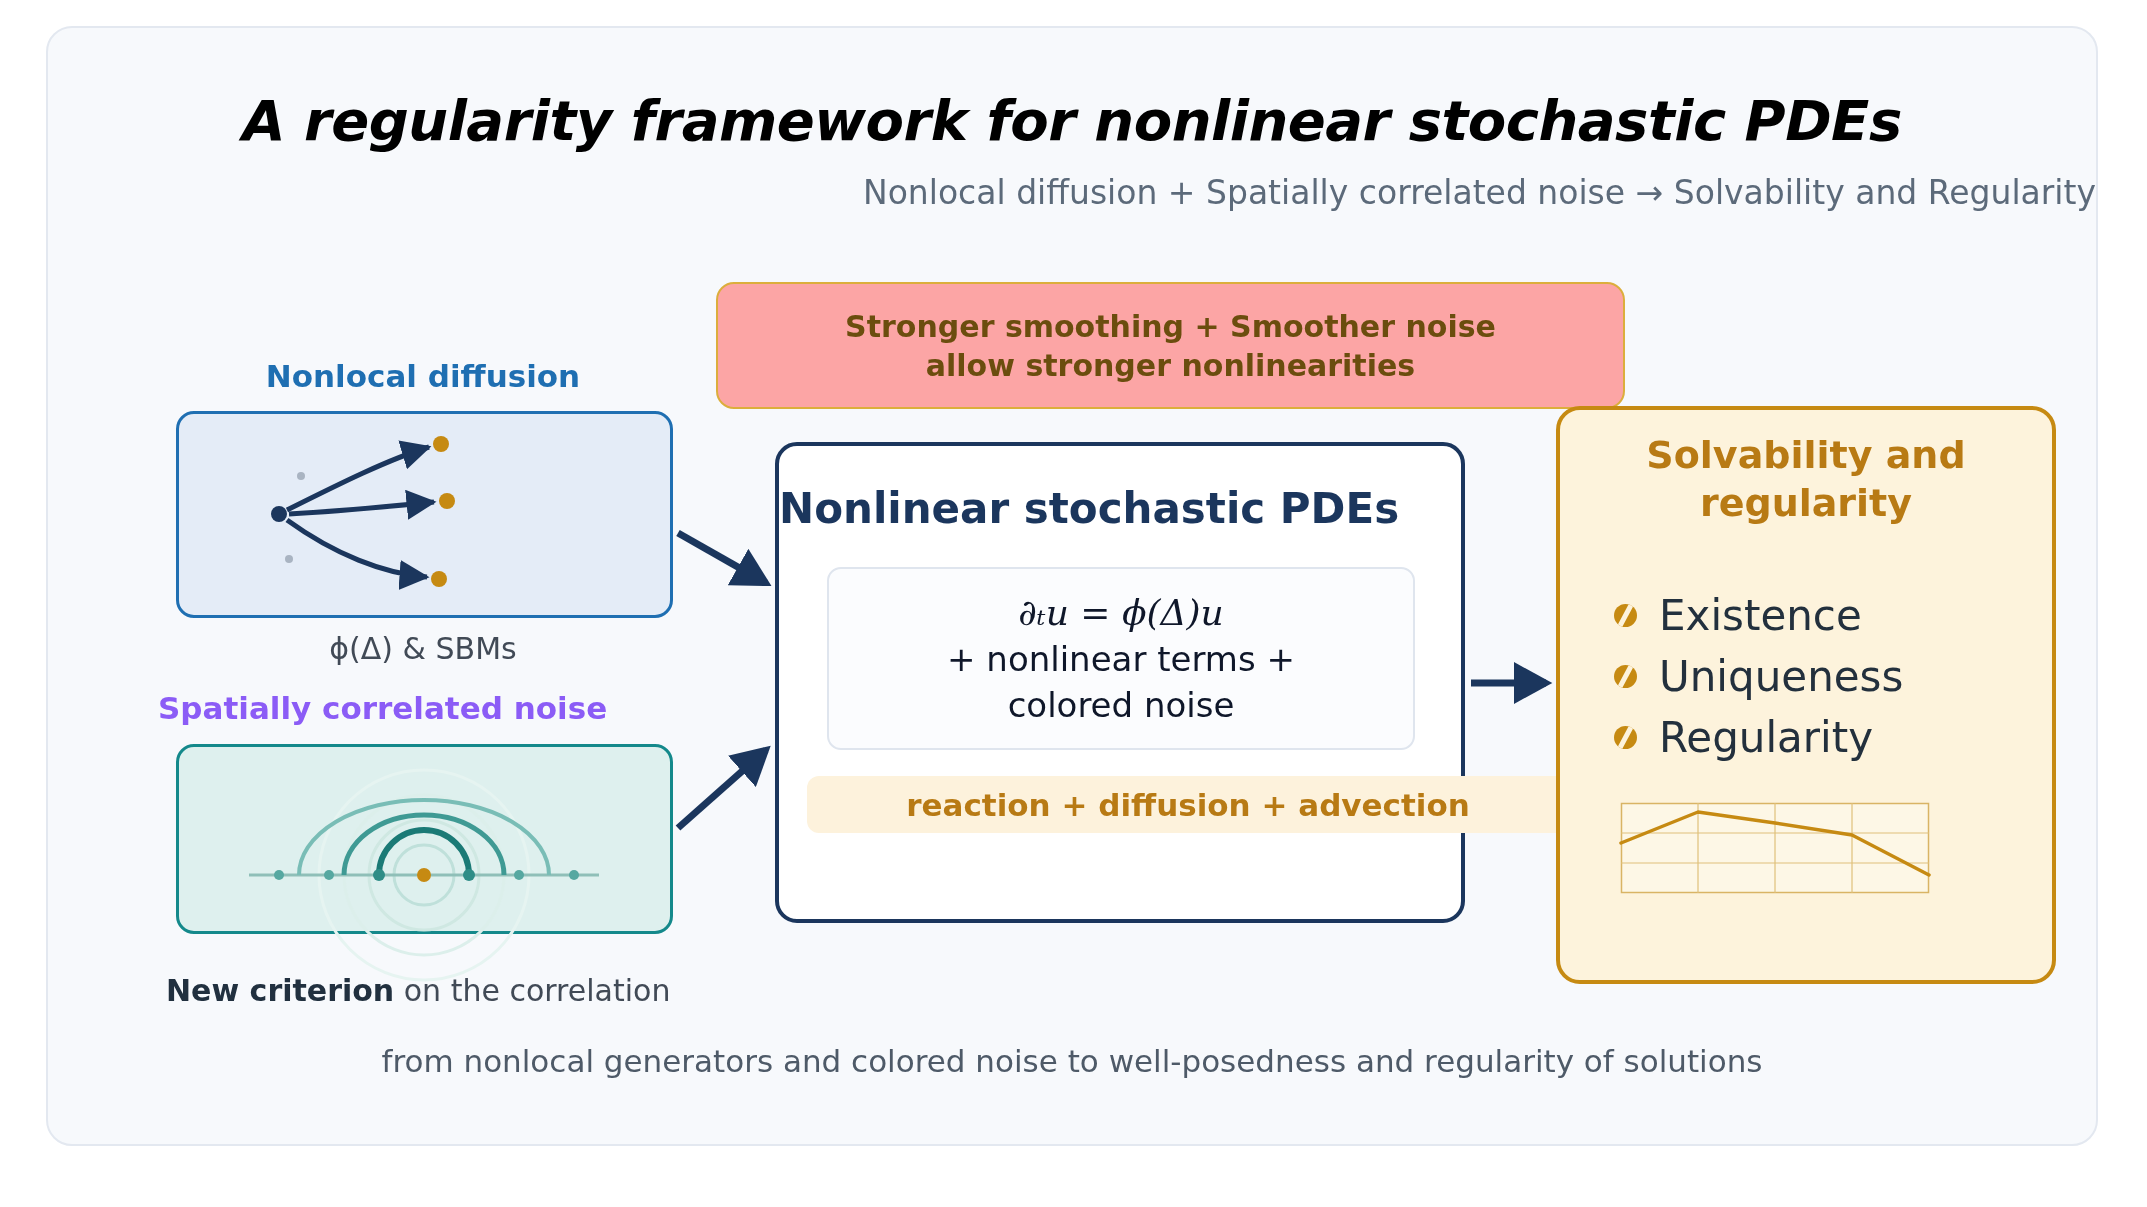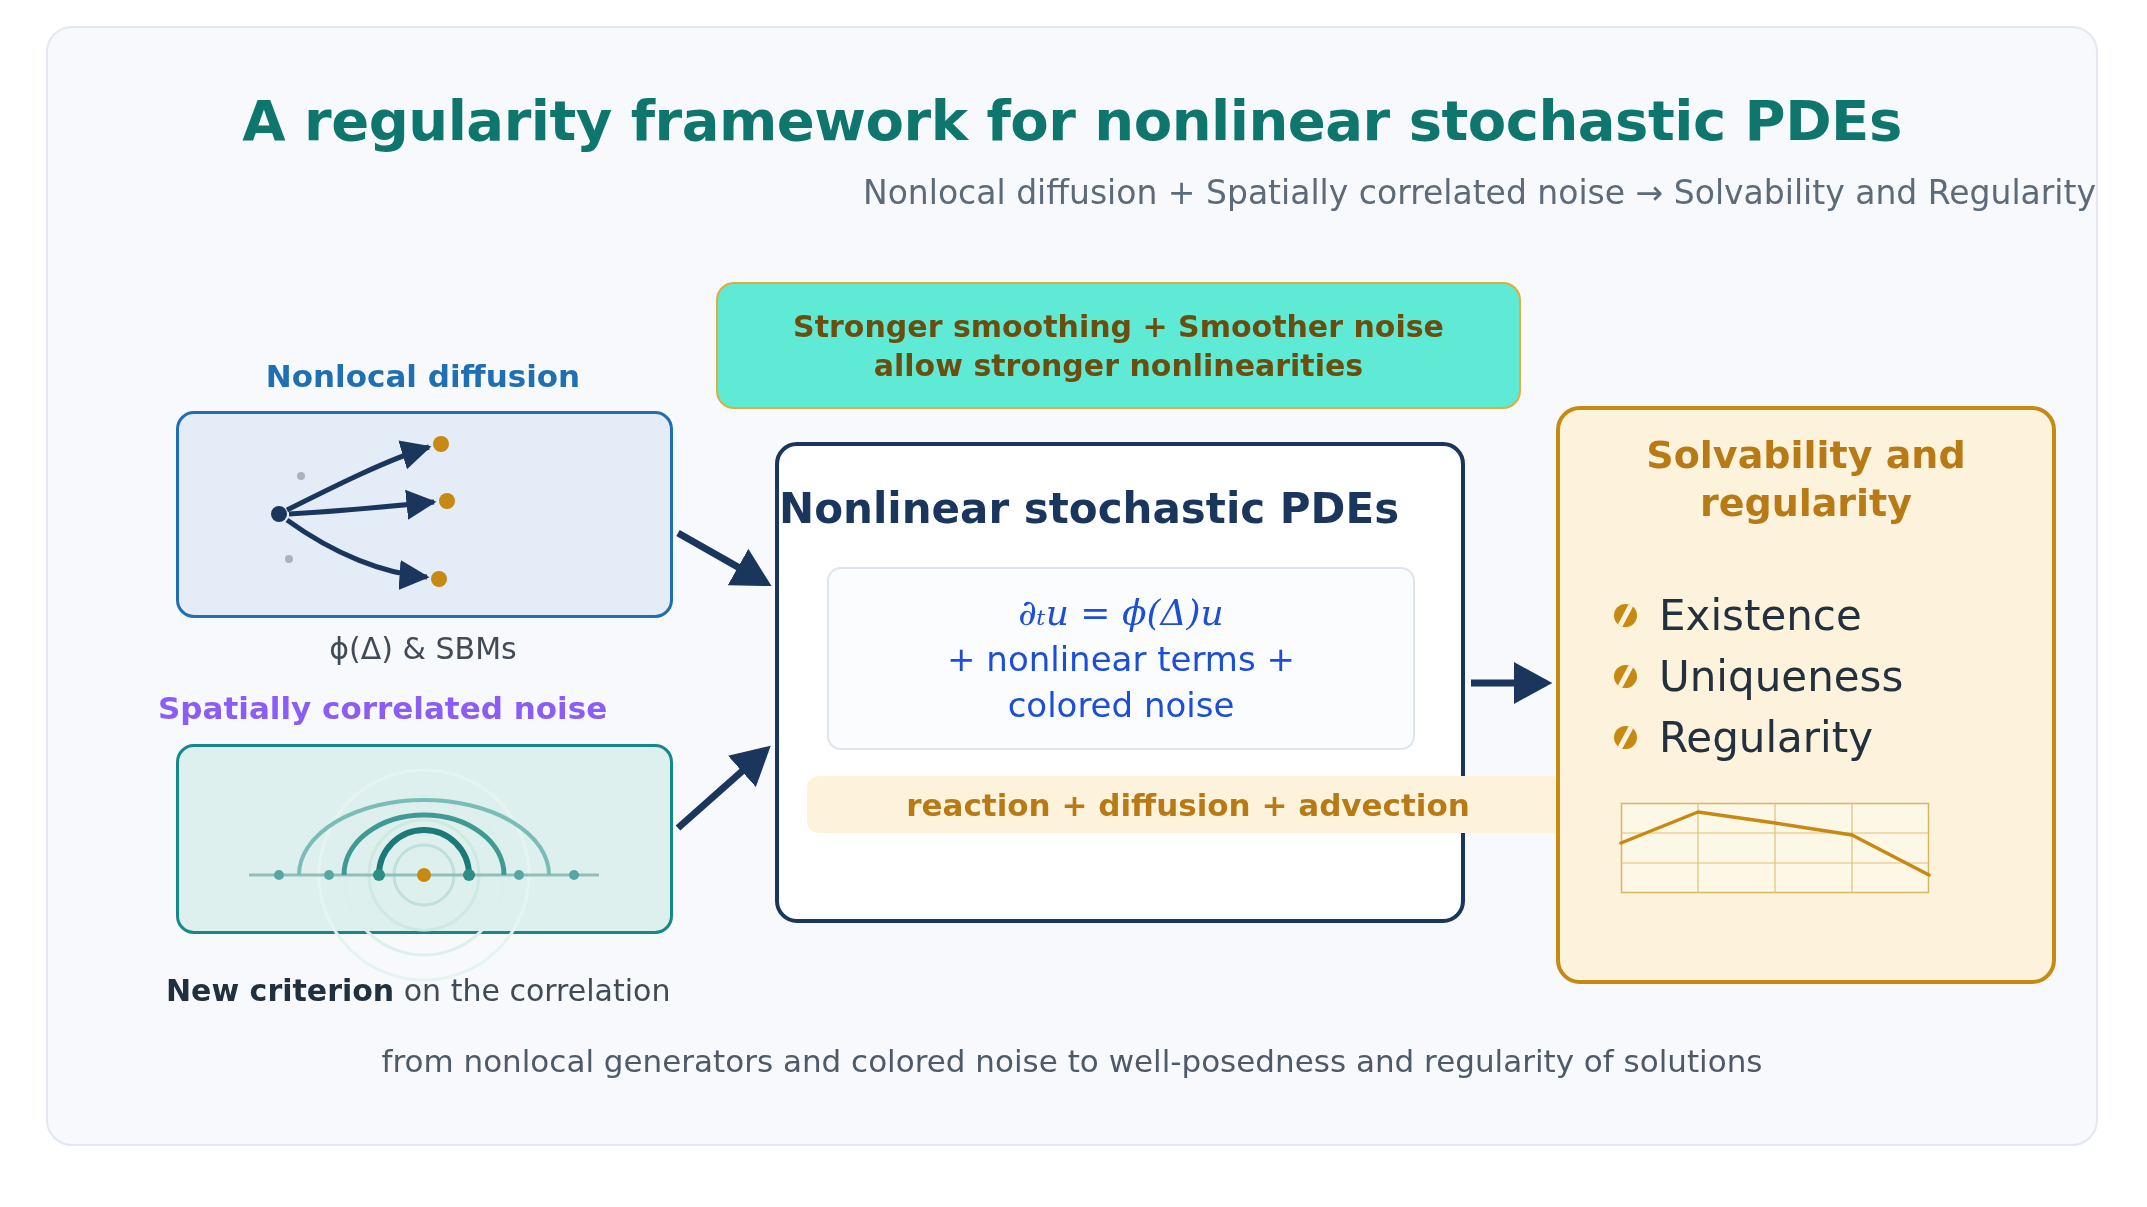--- a/index.html
+++ b/index.html
@@ -25,22 +25,23 @@
     box-sizing: border-box;
   }
   .title {
     position: absolute;
     left: 0;
     top: 60px;
     width: 100%;
     text-align: center;
     font-size: 56px;
     font-weight: bold;
-    color: #0f766e;
+    color: #000000;
     letter-spacing: -0.5px;
+    font-style: italic;
   }
   .subtitle {
     position: absolute;
     left: 0;
     top: 145px;
     width: 100%;
     text-align: right;
     font-size: 33px;
     color: #5c6a7a;
   }
@@ -105,23 +106,23 @@
     font-size: 30px;
     color: #414a56;
   }
   .cap-noise b { color: #21303f; }
 
   
   .callout {
     position: absolute;
     left: 668px;
     top: 254px;
-    width: 805px;
+    width: 909px;
     height: 127px;
-    background: #5eead4;
+    background: #fca5a5;
     border: 2px solid #dcae3c;
     border-radius: 18px;
     box-sizing: border-box;
     display: flex;
     align-items: center;
     justify-content: center;
     text-align: center;
     color: #6b4d0e;
     font-size: 30px;
     font-weight: bold;
@@ -159,21 +160,21 @@
     border-radius: 14px;
     box-sizing: border-box;
     display: flex;
     flex-direction: column;
     align-items: center;
     justify-content: center;
     gap: 6px;
   }
   .eq-line {
     font-size: 36px;
-    color: #1d4ed8;
+    color: #0f172a;
     font-family: "DejaVu Serif", serif;
   }
   .eq-line.it { font-style: italic; }
   .eq-line.plain { font-family: "DejaVu Sans", sans-serif; font-size: 34px; }
   .pde-tag {
     position: absolute;
     left: 28px;
     top: 330px;
     width: 762px;
     height: 57px;

